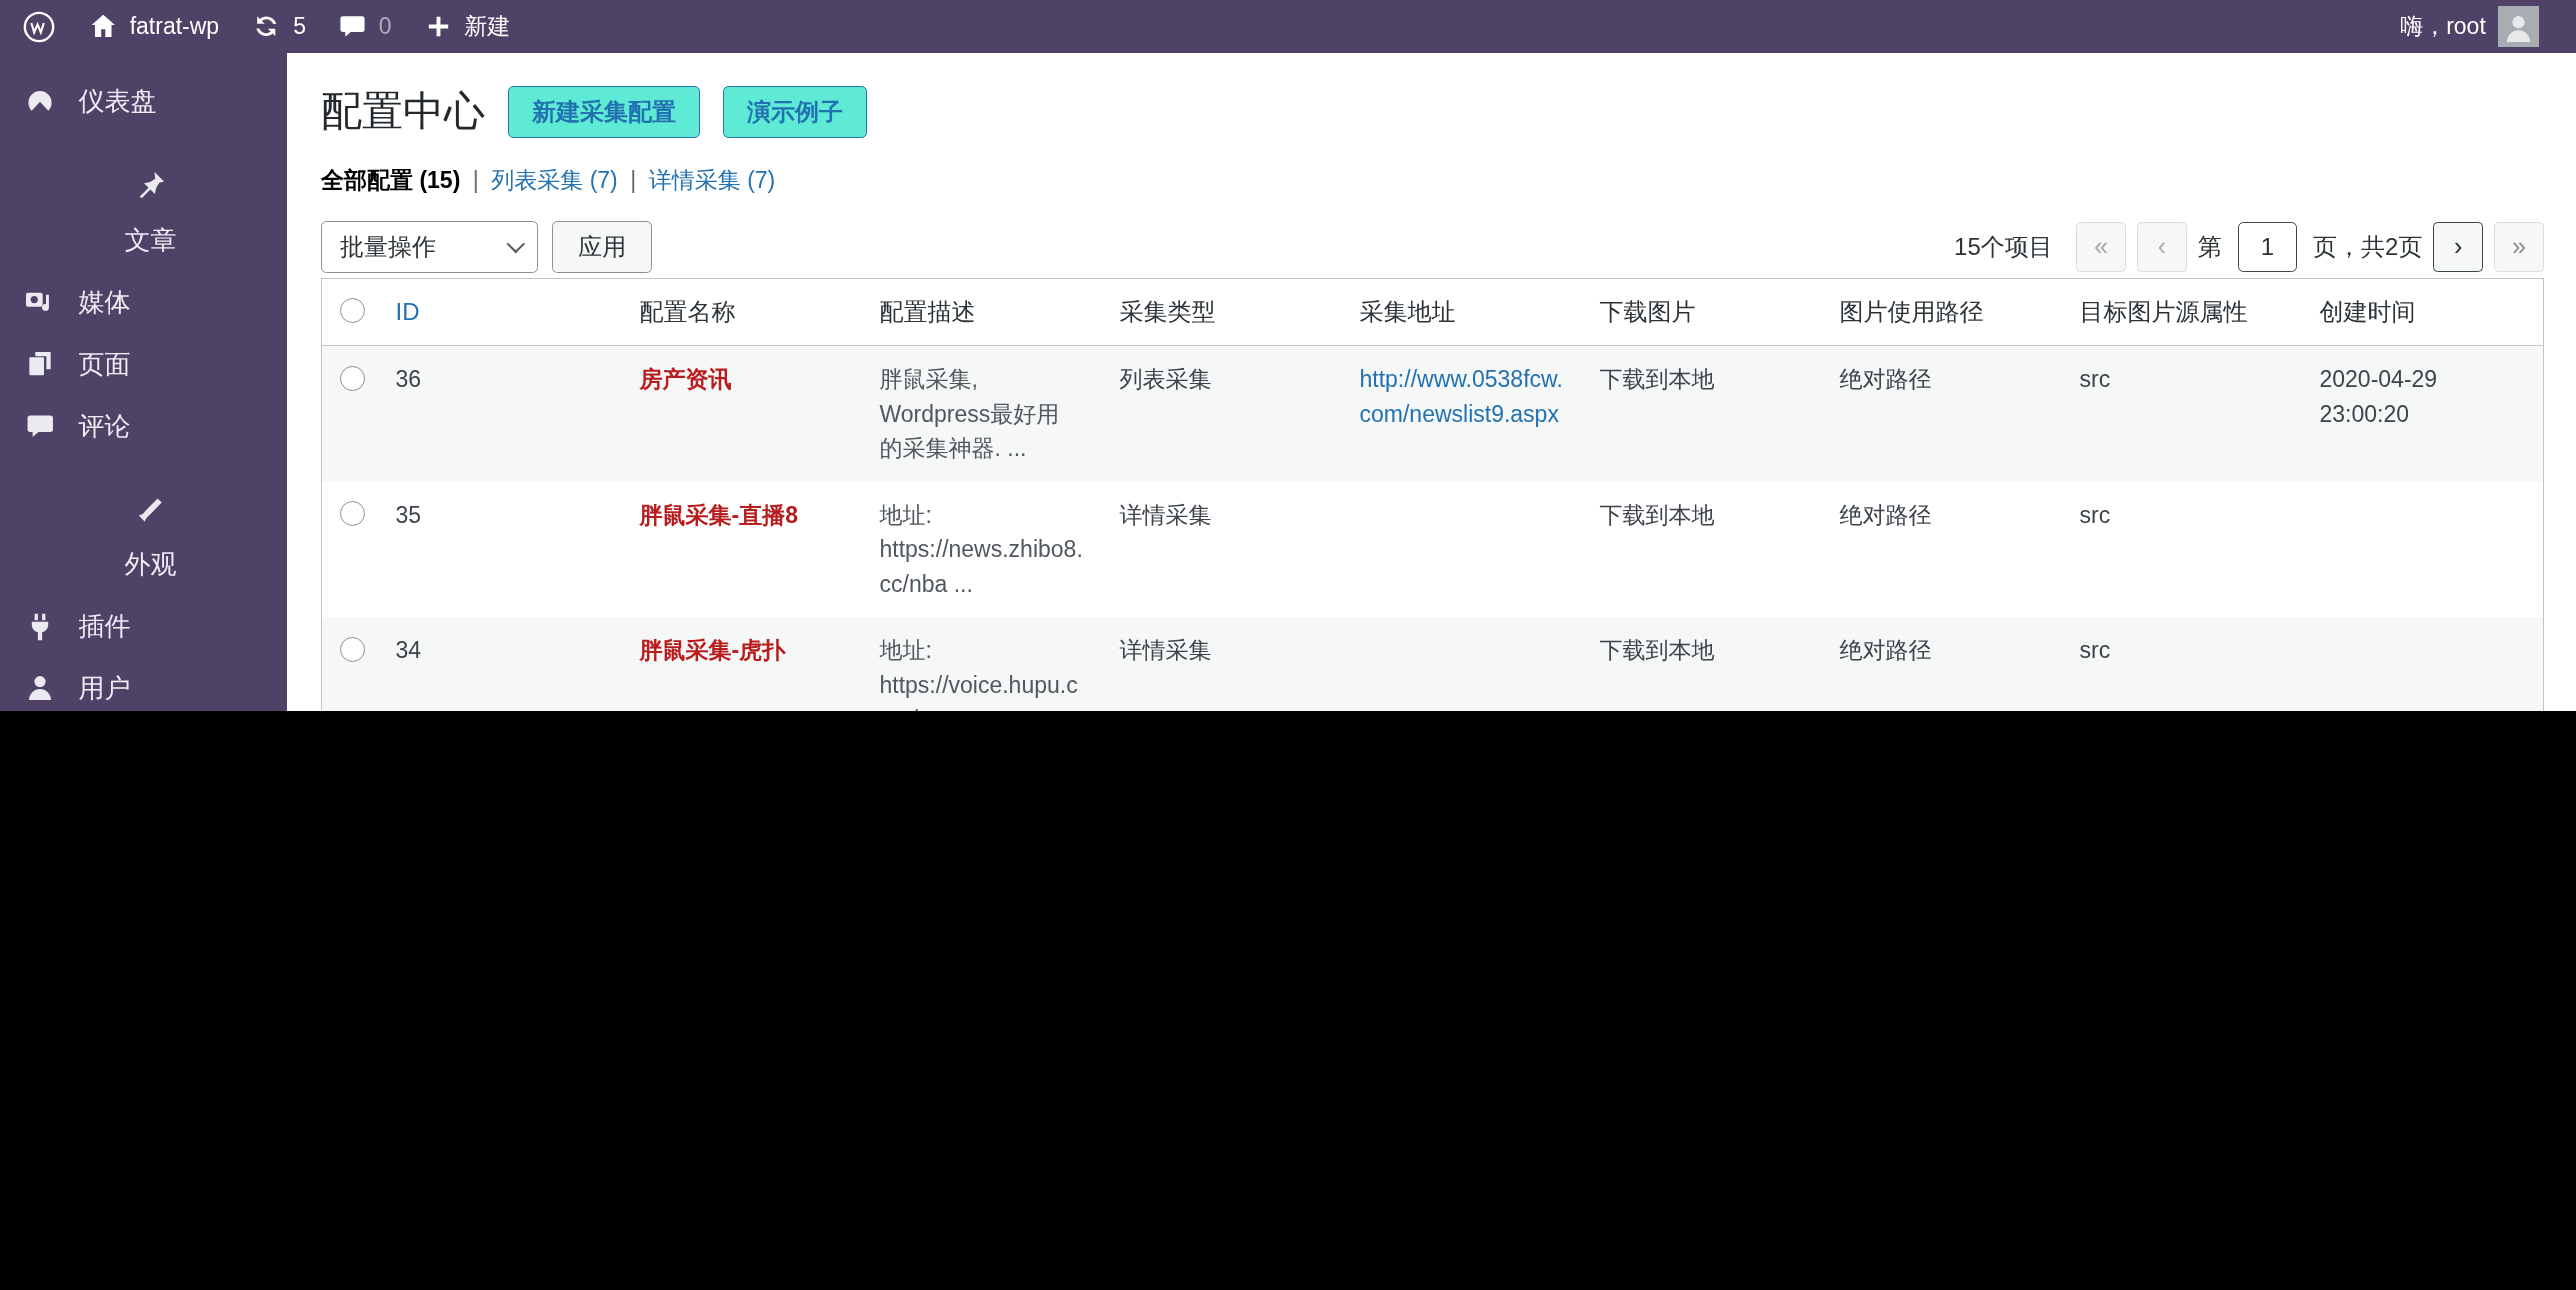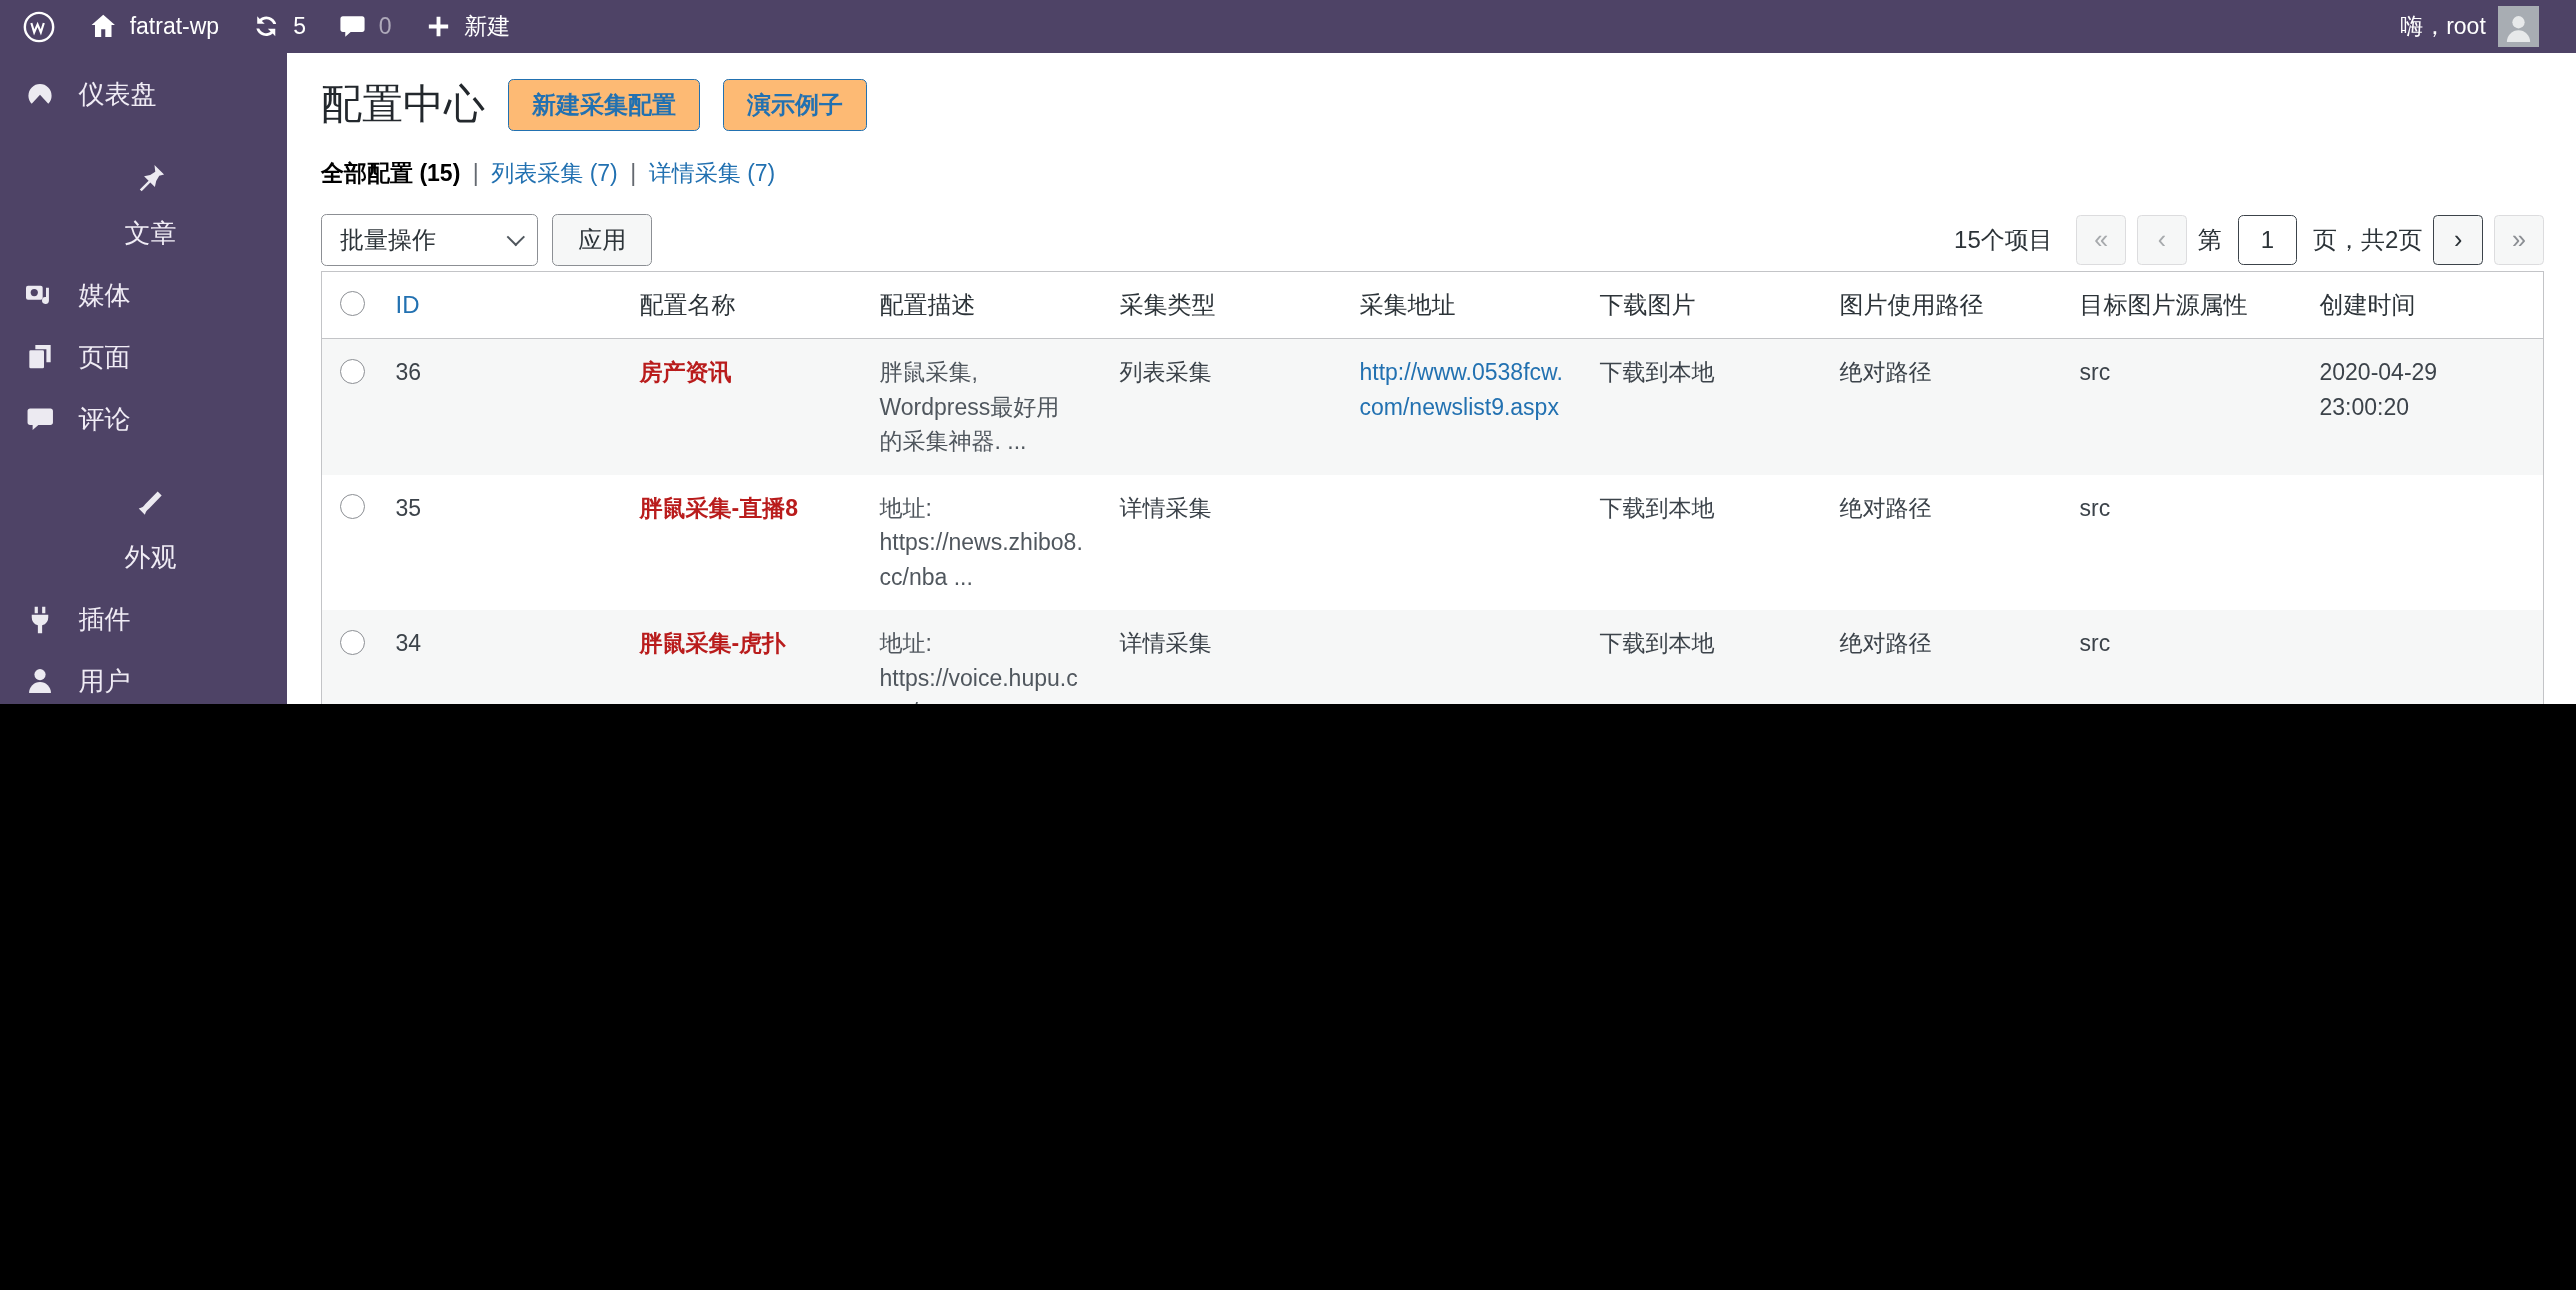--- a/index.html
+++ b/index.html
@@ -12,36 +12,36 @@
     background:#4e4366; display:flex; align-items:center; justify-content:space-between; z-index:5; }
   .ab-group { display:flex; align-items:center; height:53px; }
   .ab-item { display:flex; align-items:center; gap:11.7px; padding:0 16px; height:53px;
     color:#fff; font-size:23px; cursor:pointer; }
   .ab-item svg { display:block; }
   .ab-count-muted { color:rgba(255,255,255,.55); }
   .ab-right { padding-right:21.5px; }
   .avatar { width:41px; height:41px; background:#a8adb3; display:inline-block; overflow:hidden; }
 
   
-  .screen { position:absolute; top:37px; left:0; width:2576px; height:667px; background:#fff; overflow:hidden; }
+  .screen { position:absolute; top:44px; left:0; width:2576px; height:667px; background:#fff; overflow:hidden; }
   .sidebar { position:absolute; top:0; left:0; width:287px; height:667px; background:#4e4366; padding-top:27px; }
   .menu-item { display:flex; align-items:center; gap:21.5px; padding:13.4px 9px 13.4px 23px;
     color:#f0ecf5; font-size:26px; cursor:pointer; }
   .menu-item .micon { width:34px; height:34px; display:flex; align-items:center; justify-content:center; color:#eceaf1; }
   .menu-item svg { display:block; }
   .gap-top { margin-top:21.5px;flex-direction:column; }
 
   
   .main { position:absolute; top:0; left:287px; width:2289px; height:667px;
     background:#fff; padding:38px 32px 0 34px; overflow:hidden; }
   .fragment { position:absolute; top:0; left:29px; width:21.5px; height:8px; background:#dfa622; }
 
   .titlerow { display:flex; align-items:center; gap:23px; margin-top:3.6px; }
   .h1 { font-size:41px; color:#23282d; font-weight:400; line-height:1.15; }
-  .btn-outline { height:52px; padding:8px 23px; background:#fdba74; border:1.8px solid #2271b1;
+  .btn-outline { height:52px; padding:8px 23px; background:#5eead4; border:1.8px solid #2271b1;
     border-radius:5.4px; color:#2271b1; font-size:24px; font-weight:700; cursor:pointer;
     font-family:"Liberation Sans",sans-serif; }
 
   .filters { margin-top:27px; font-size:23px; color:#646970; display:flex; gap:12.5px; align-items:center; }
   .filter-current { color:#000; font-weight:700; cursor:pointer; }
   .filter-link { color:#2271b1; text-decoration:none; cursor:pointer; }
 
   .tablenav { margin-top:25px; display:flex; align-items:center; justify-content:space-between; }
   .bulk { display:flex; align-items:center; gap:14.3px; }
   .select { min-width:217px; height:52px; background:#fff; border:1.8px solid #8c8f94; border-radius:5.4px;

